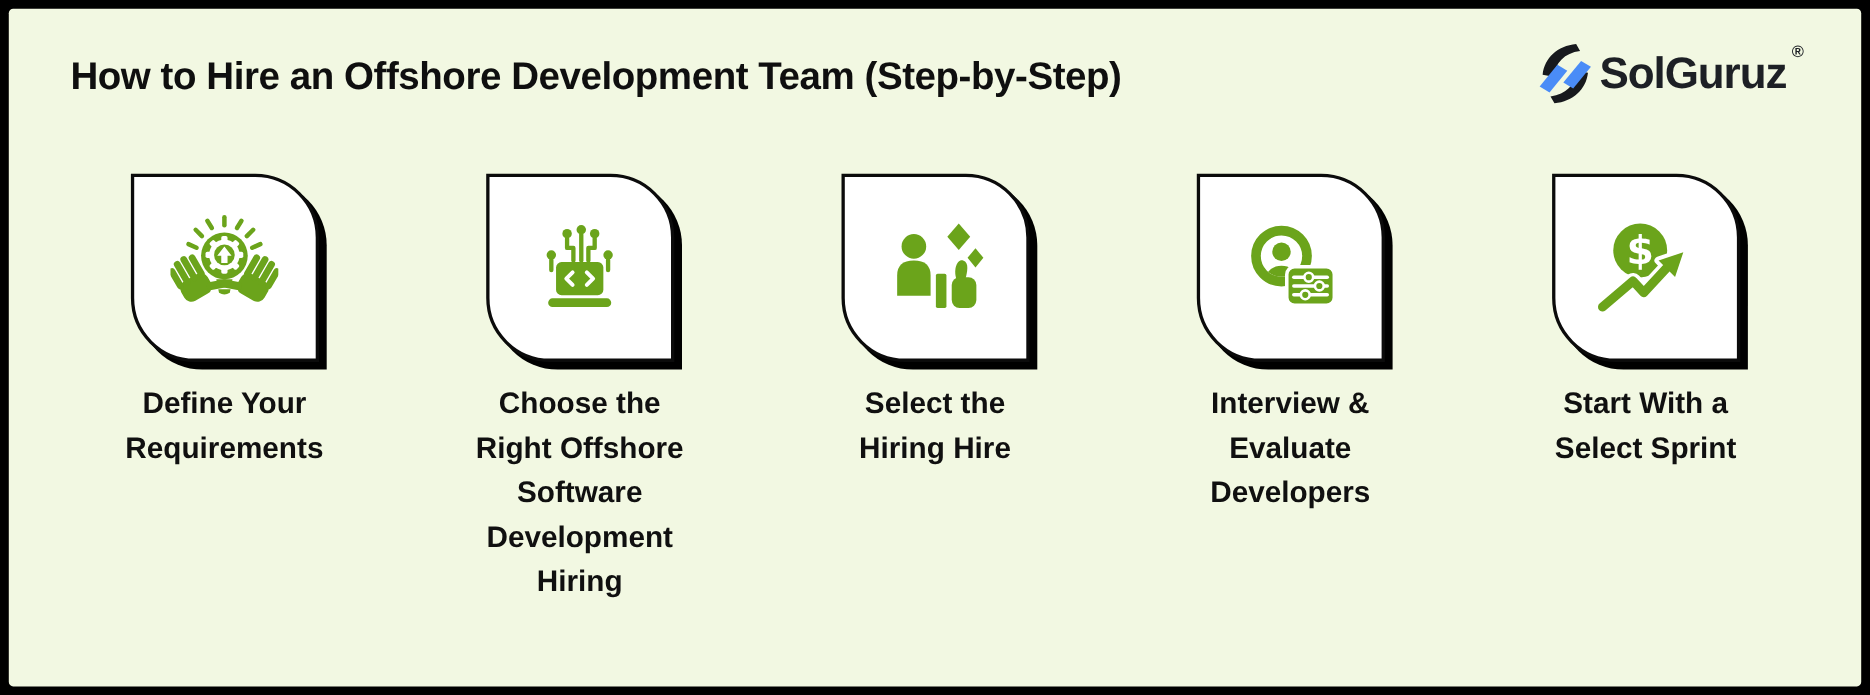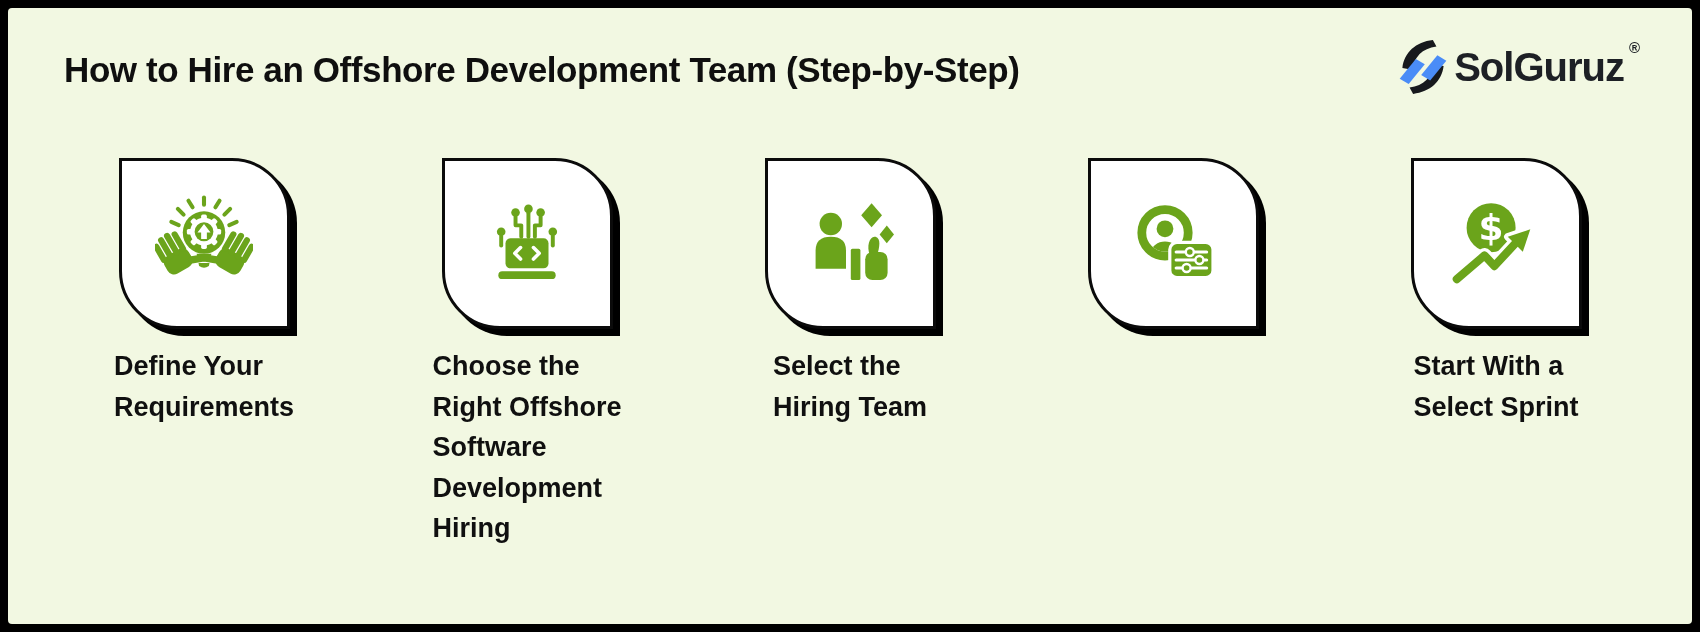--- a/index.html
+++ b/index.html
@@ -47,21 +47,21 @@
     background:#ffffff;
     border:3px solid #0b0b0b;
     border-radius:0 58px 0 58px;
     box-shadow:7px 7px 0 #000000;
     display:flex;align-items:center;justify-content:center;
   }
   .card svg{display:block;}
   .label{
     margin-top:17px;
     font-size:27px;font-weight:600;line-height:1.5;
-    color:#101010;text-align:left;
+    color:#101010;text-align:center;
     white-space:pre-line;
   }
 </style>
 </head>
 <body>
 
 <div class="stage">
   <div class="panel">
 
     <h1 class="title">How to Hire an Offshore Development Team (Step-by-Step)</h1>
@@ -170,21 +170,21 @@
               <path d="M17 91 L17 68 Q17 51 36 51 Q55 51 55 68 L55 91 Z"></path>
               <rect x="61" y="66" width="12" height="39" rx="2"></rect>
               <path d="M85 74 C80 62 85 49 92 51 C99 53 97 64 94 74 Z"></path>
               <rect x="79" y="70" width="28" height="35" rx="9"></rect>
               <path d="M87 9 L100 24 L87 39 L74 24 Z"></path>
               <path d="M106 37 L115 48 L106 59 L97 48 Z"></path>
             </g>
           </svg>
         </div>
         <div class="label">Select the
-Hiring Team</div>
+Hiring Hire</div>
       </div>
 
       <div class="step">
         <div class="card">
           <svg width="96" height="96" viewBox="0 0 120 120">
             <defs>
               <clipPath id="avclip">
                   <circle cx="50" cy="46" r="23.5"></circle>
                 </clipPath>
             </defs>
@@ -199,20 +199,23 @@
               <line x1="64" y1="80" x2="102" y2="80"></line>
               <line x1="64" y1="90" x2="102" y2="90"></line>
             </g>
             <g fill="#6ba41b" stroke="#ffffff" stroke-width="3">
               <circle cx="81" cy="70" r="5"></circle>
               <circle cx="93" cy="80" r="5"></circle>
               <circle cx="77" cy="90" r="5"></circle>
             </g>
           </svg>
         </div>
+        <div class="label">Interview &amp;
+Evaluate
+Developers</div>
       </div>
 
       <div class="step">
         <div class="card">
           <svg width="98" height="98" viewBox="0 0 120 120">
             <circle cx="54" cy="40" r="30" fill="#6ba41b"></circle>
             <text x="54" y="55" font-size="44" font-weight="bold" fill="#ffffff" text-anchor="middle" font-family="DejaVu Sans, sans-serif">$</text>
             <path d="M12 103 L46 74 L58 87 L83 60" fill="none" stroke="#ffffff" stroke-width="18" stroke-linecap="round" stroke-linejoin="round"></path>
             <path d="M102 42 L92.8 69.6 L74.4 51.2 Z" fill="#ffffff" stroke="#ffffff" stroke-width="9" stroke-linejoin="round"></path>
             <path d="M12 103 L46 74 L58 87 L83 60" fill="none" stroke="#6ba41b" stroke-width="10" stroke-linecap="round" stroke-linejoin="round"></path>

